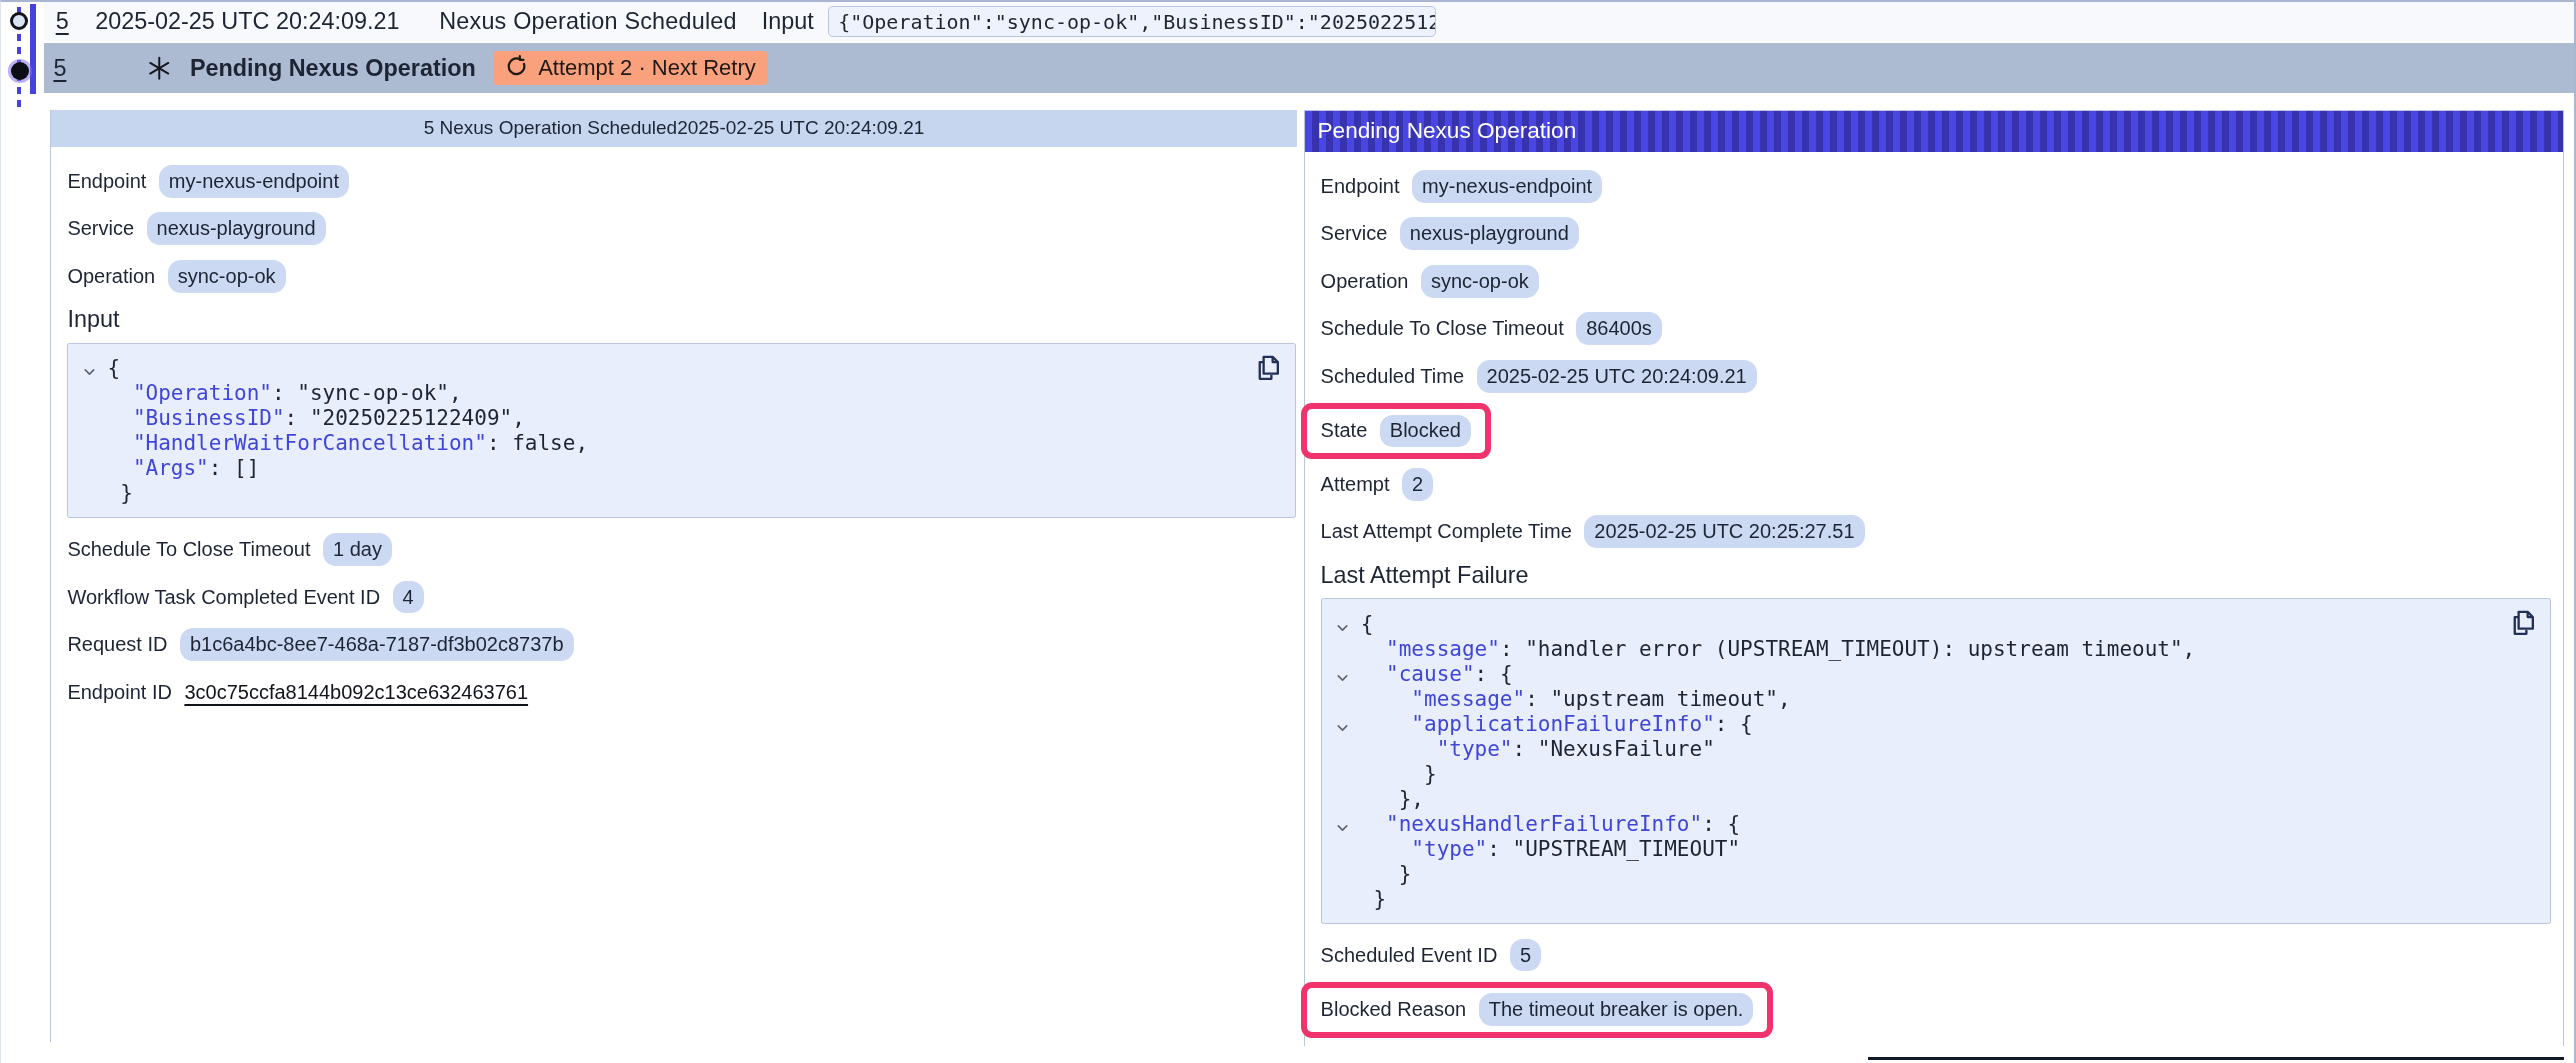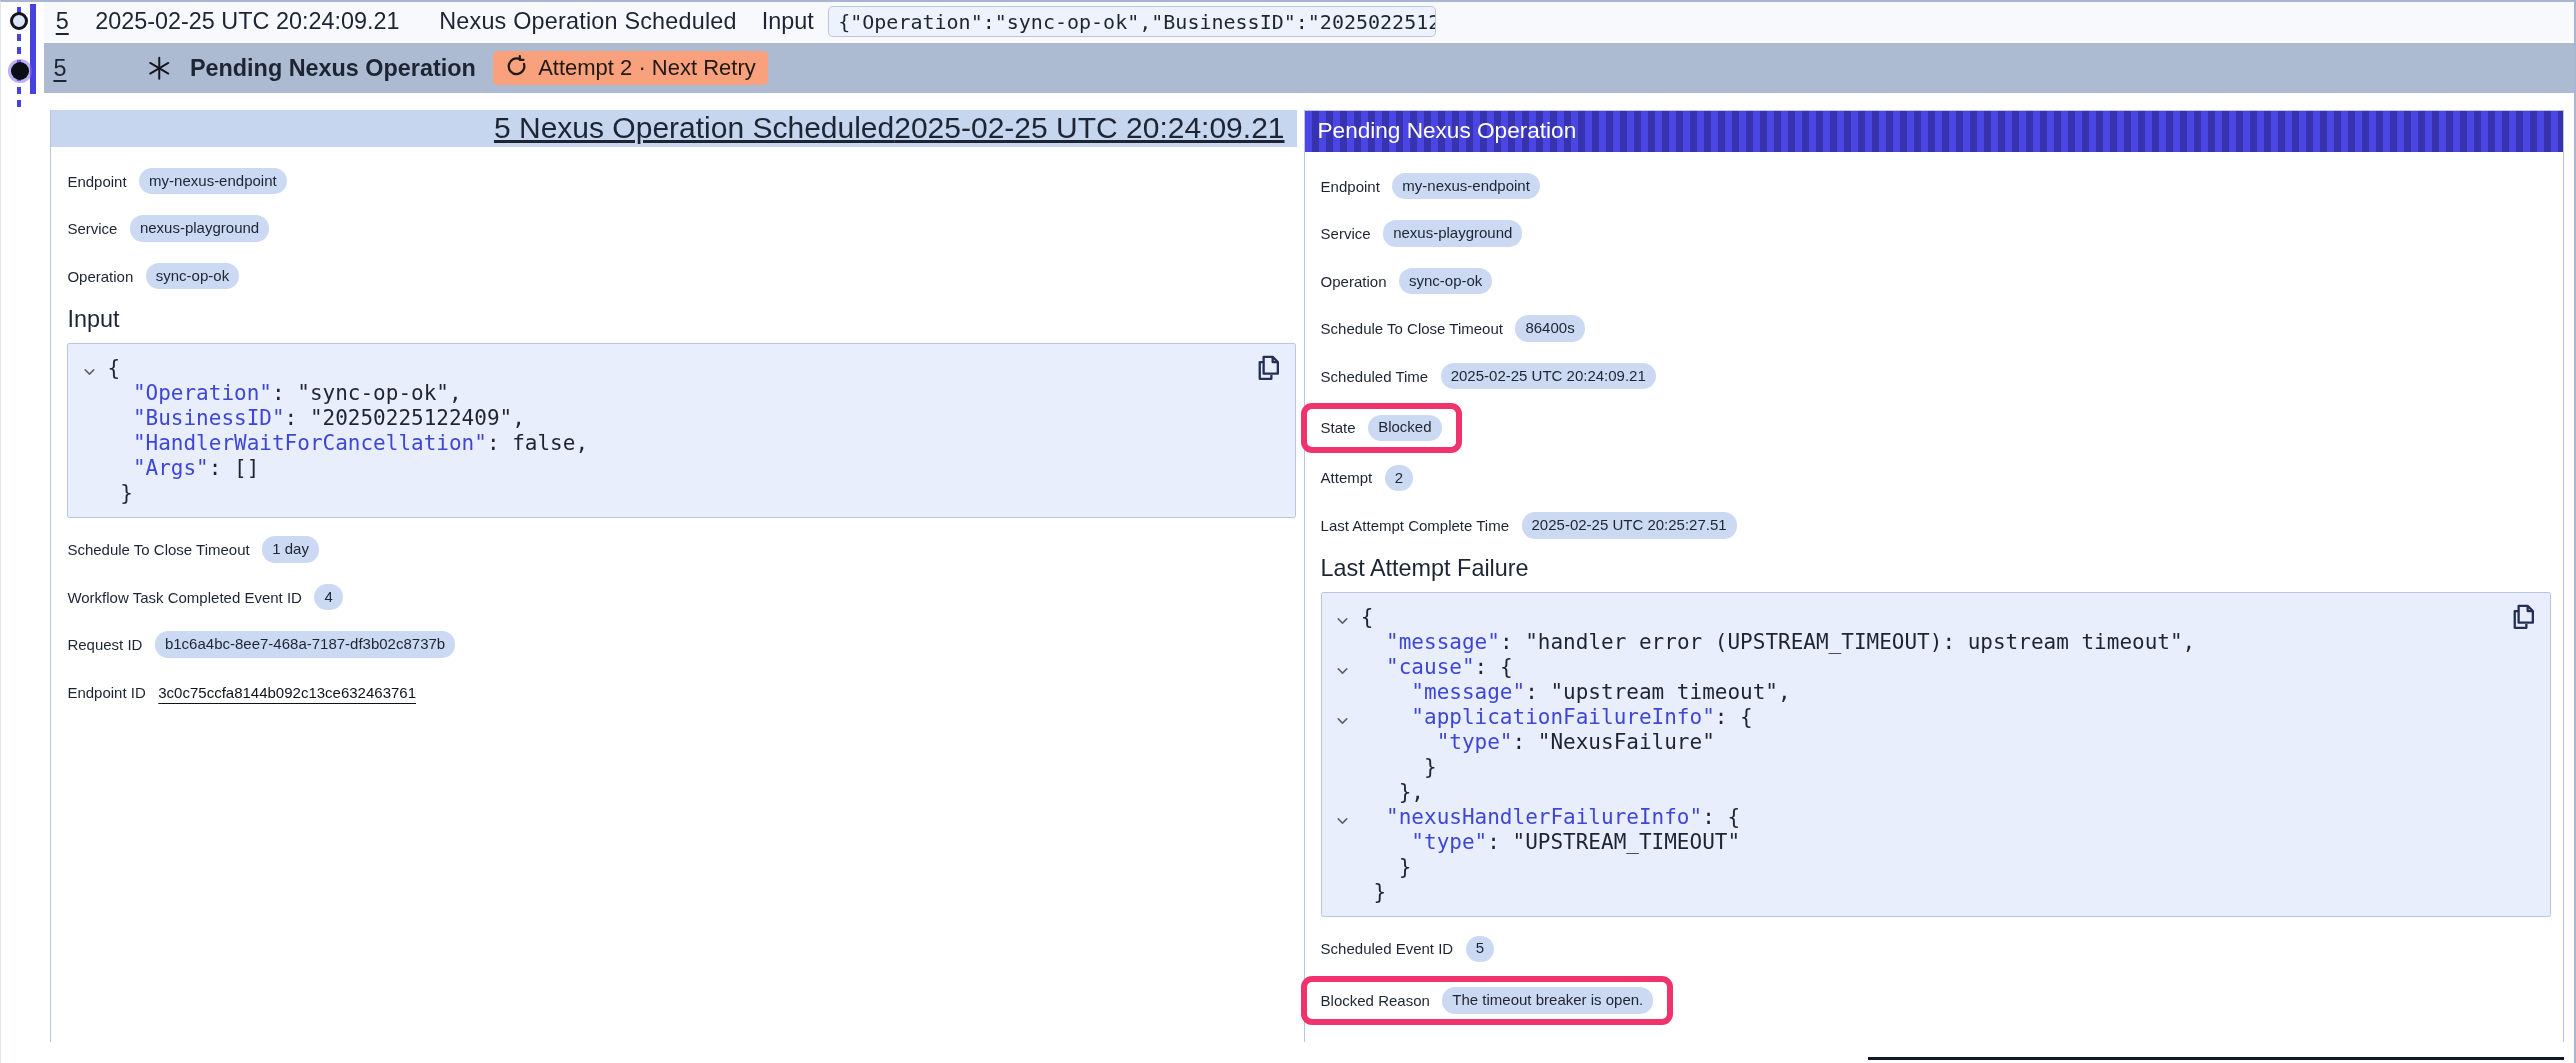--- a/index.html
+++ b/index.html
@@ -45,28 +45,28 @@
   .row2 .ev-id{margin-left:9.4px;text-decoration:underline;text-underline-offset:3.9px;cursor:pointer;}
   .row2 .star{margin-left:80px;display:flex;}
   .row2 .ev-title{margin-left:17px;font-weight:700;}
   .retry-badge{margin-left:17px;display:inline-flex;align-items:flex-start;gap:9.4px;background:var(--orange);
     border-radius:4.7px;padding:3.9px 12.5px;font-size:22px;color:#1f1a16;}
 
   
   .panels{display:flex;align-items:flex-start;gap:7px;margin:16.4px 10px 0 49px;}
   .panel-left{width:1247px;min-height:932px;border-left:1.6px solid var(--code-border);background:#fff;}
   .lp-header{height:37px;background:var(--lp-header);display:flex;align-items:center;
-    justify-content:flex-end;padding:0 12.5px;font-size:30px;text-decoration:underline;}
+    justify-content:center;padding:0 12.5px;font-size:19px;}
   .lp-body{padding:17px 0 0 16.4px;}
   .panel-right{position:relative;width:1260px;min-height:932px;border:1.6px solid var(--code-border);border-bottom:none;background:#fff;}
   .rp-header{height:41px;color:#fff;display:flex;align-items:center;padding:0 12.5px;font-size:22.6px;font-weight:500;
     background:repeating-linear-gradient(90deg,#4a46e4 0 7px,var(--stripe-dark) 7px 14px);}
   .rp-body{padding:17px 12.5px 0 15.6px;}
 
-  .field-row{display:flex;align-items:center;gap:12.5px;min-height:35px;margin-bottom:12.5px;font-size:15px;}
+  .field-row{display:flex;align-items:center;gap:12.5px;min-height:35px;margin-bottom:12.5px;font-size:20px;}
   .chip{background:var(--chip);border-radius:13px;padding:3.9px 10px;line-height:1.25;white-space:nowrap;}
   .link-value{color:#10131a;text-decoration:underline;text-underline-offset:4.7px;cursor:pointer;}
   .block-label{font-size:23.4px;margin:3.1px 0 9.4px;}
 
   .annotated{display:inline-flex;align-items:center;gap:12.5px;border:6.2px solid var(--pink);
     border-radius:11px;background:#fff;padding:5.5px 14px;margin-left:-20px;}
   .field-row.ann-row{margin-bottom:7.8px;margin-top:-3.1px;align-items:center;}
 
   
   .code-block{position:relative;background:var(--code-bg);border:1.6px solid var(--code-border);border-radius:2.3px;

